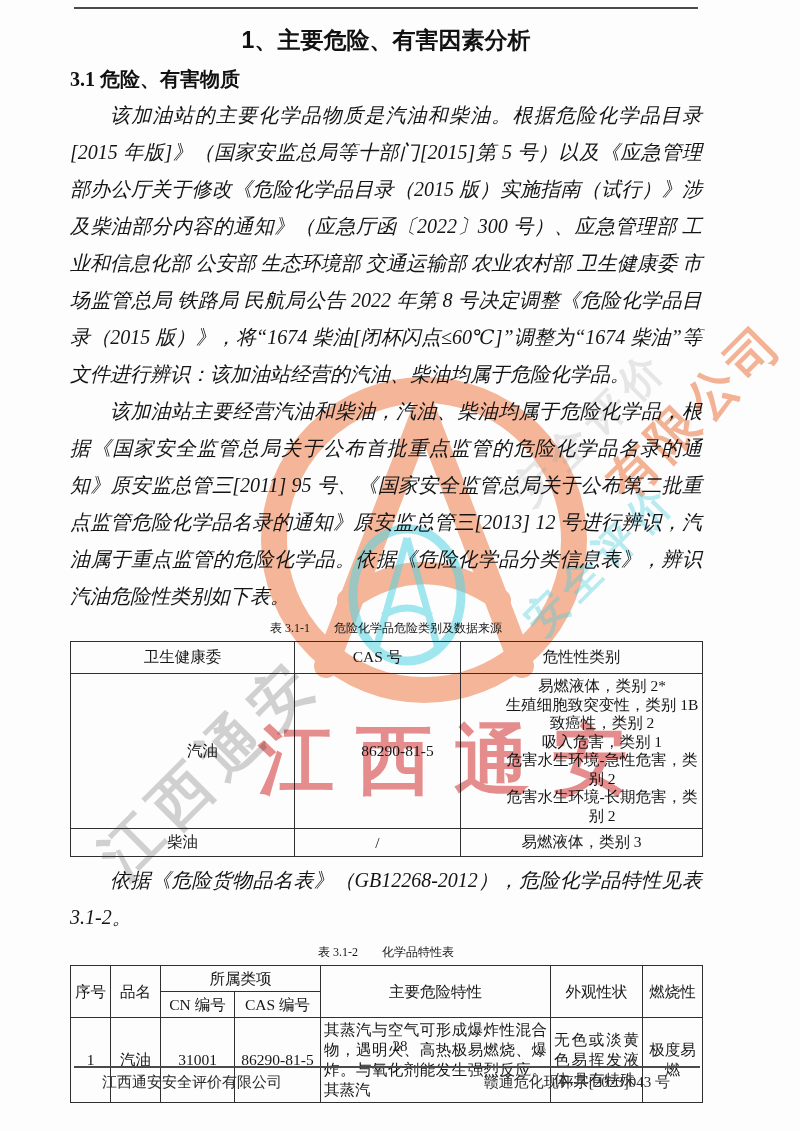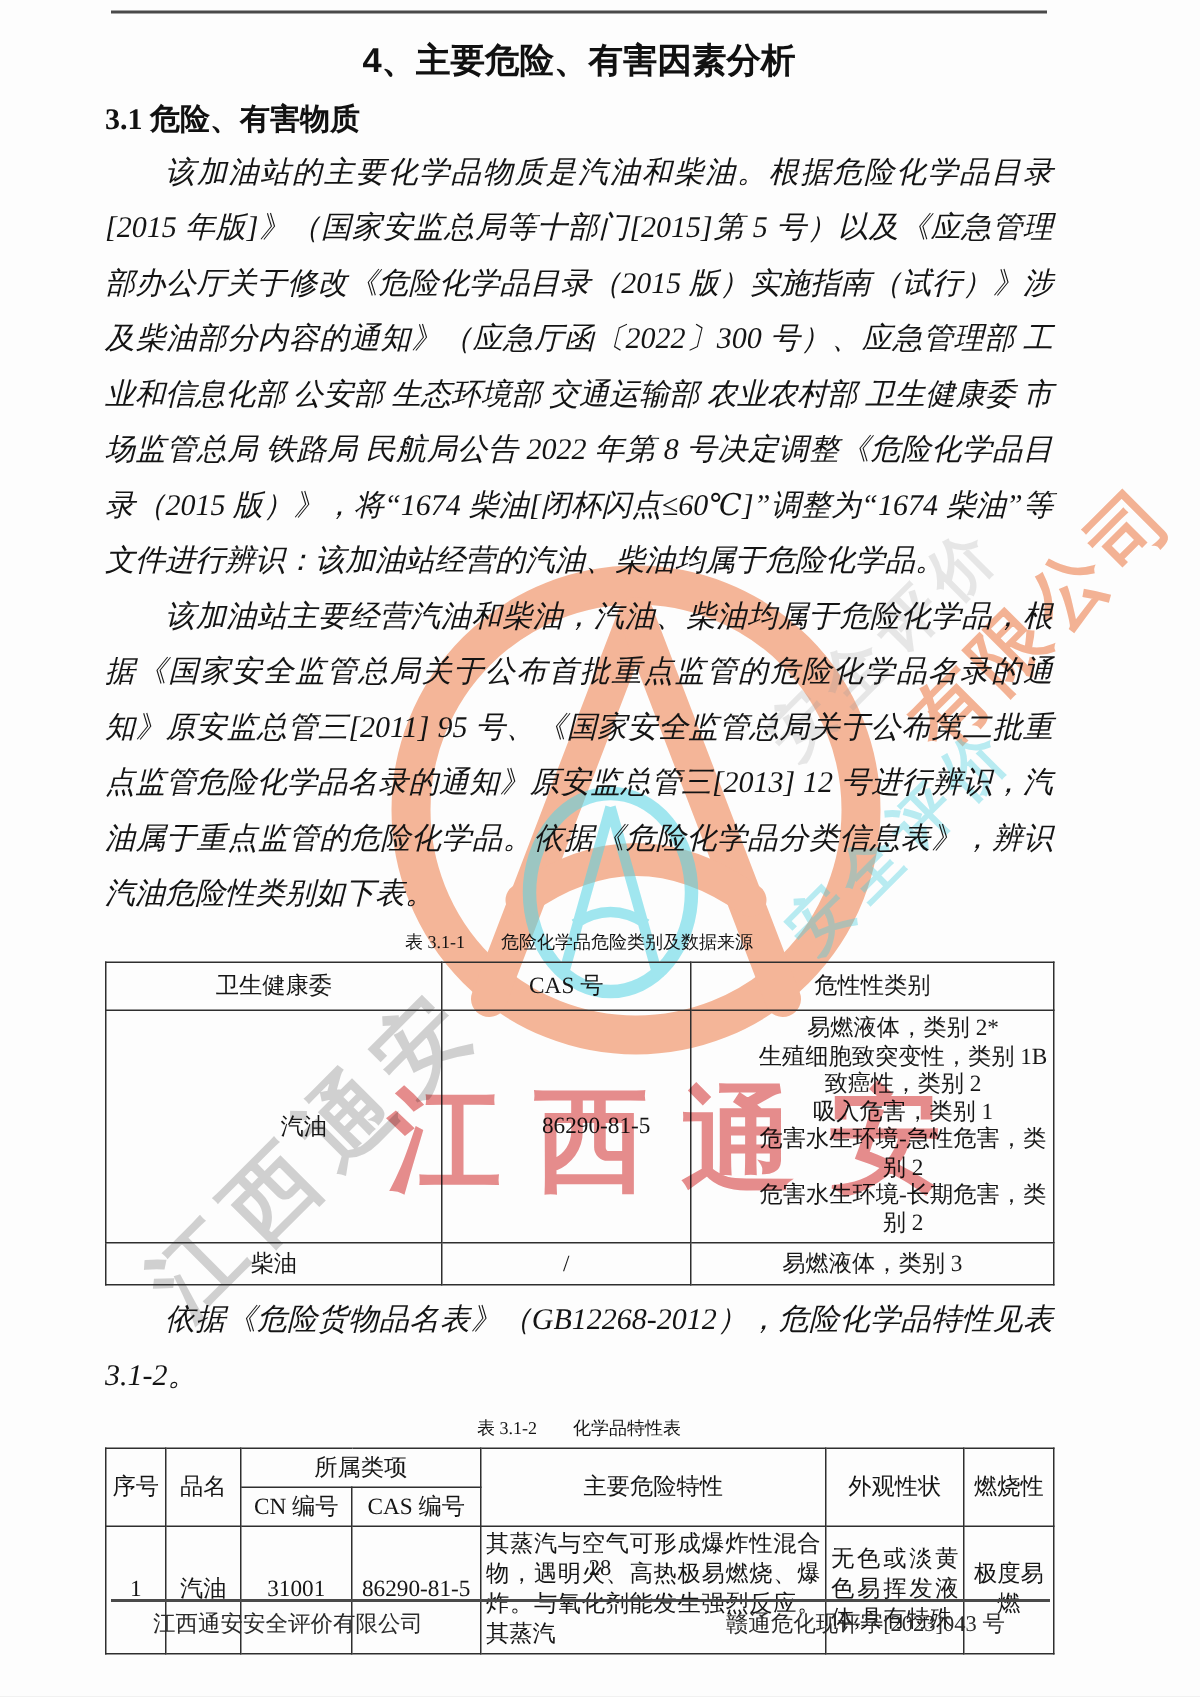--- a/index.html
+++ b/index.html
@@ -75,21 +75,21 @@
     <div class="wm-diag wm-orangetext">有限公司</div>
     <div class="wm-diag wm-tealtext">安全评价</div>
   </div>
 
   <div class="wm-red">江西通安</div>
 
   <div class="content">
 
     <hr class="header-rule">
 
-    <div class="chapter-title">4、主要危险、有害因素分析</div>
+    <div class="chapter-title">1、主要危险、有害因素分析</div>
 
     <div class="section-heading">3.1 危险、有害物质</div>
 
     <p class="body-para">该加油站的主要化学品物质是汽油和柴油。根据危险化学品目录[2015 年版]》（国家安监总局等十部门[2015]第 5 号）以及《应急管理部办公厅关于修改《危险化学品目录（2015 版）实施指南（试行）》涉及柴油部分内容的通知》（应急厅函〔2022〕300 号）、应急管理部 工业和信息化部 公安部 生态环境部 交通运输部 农业农村部 卫生健康委 市场监管总局 铁路局 民航局公告 2022 年第 8 号决定调整《危险化学品目录（2015 版）》，将“1674 柴油[闭杯闪点≤60℃]”调整为“1674 柴油”等文件进行辨识：该加油站经营的汽油、柴油均属于危险化学品。</p>
 
     <p class="body-para">该加油站主要经营汽油和柴油，汽油、柴油均属于危险化学品，根据《国家安全监管总局关于公布首批重点监管的危险化学品名录的通知》原安监总管三[2011] 95 号、《国家安全监管总局关于公布第二批重点监管危险化学品名录的通知》原安监总管三[2013] 12 号进行辨识，汽油属于重点监管的危险化学品。依据《危险化学品分类信息表》，辨识汽油危险性类别如下表。</p>
 
     <div class="table-caption">表 3.1-1　　危险化学品危险类别及数据来源</div>
 
     <table class="t1">

